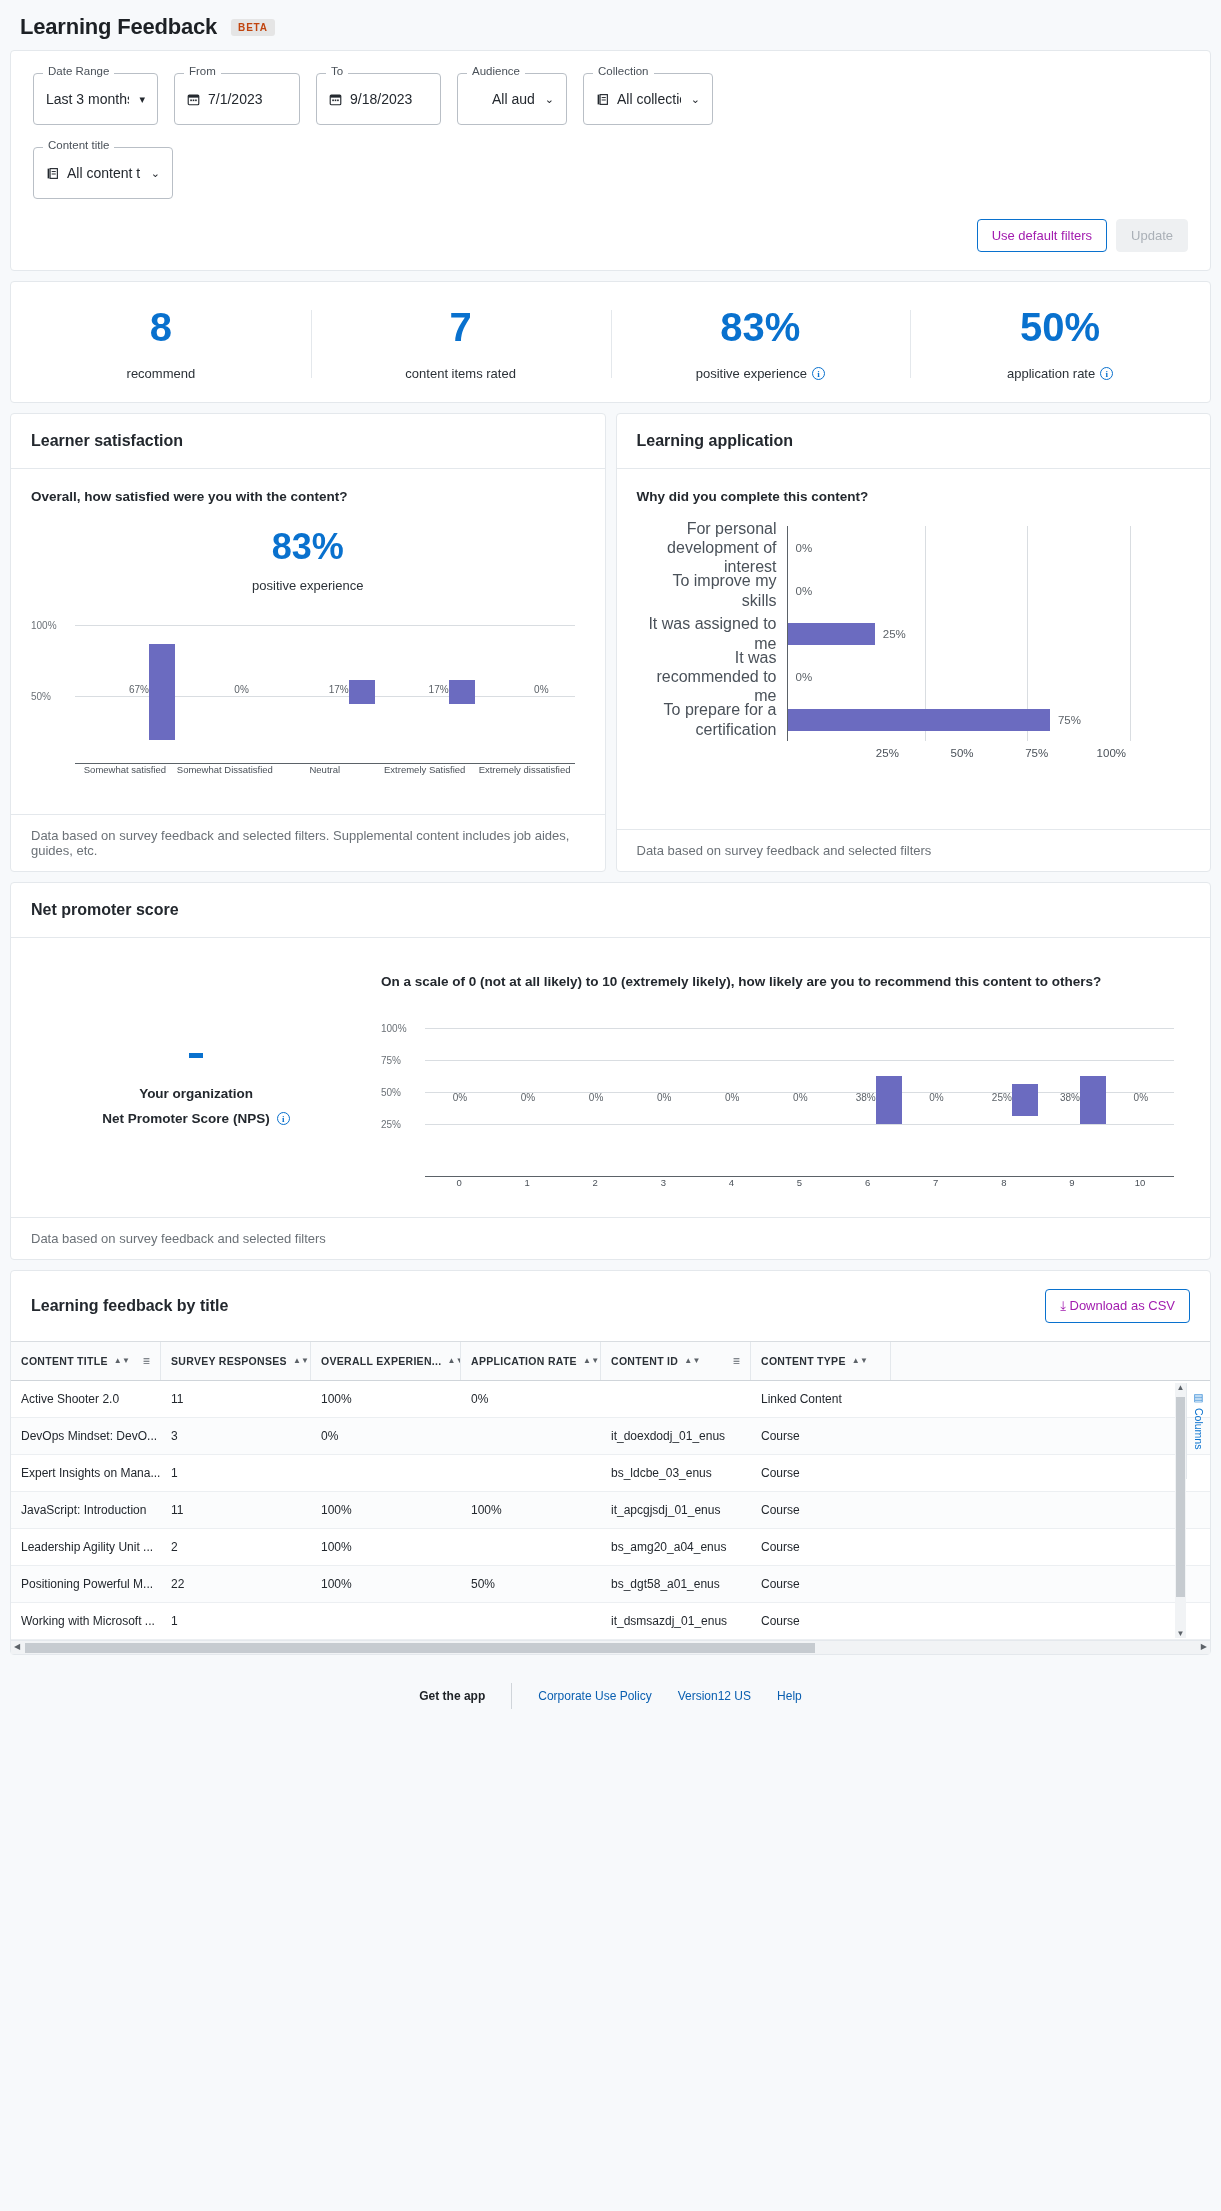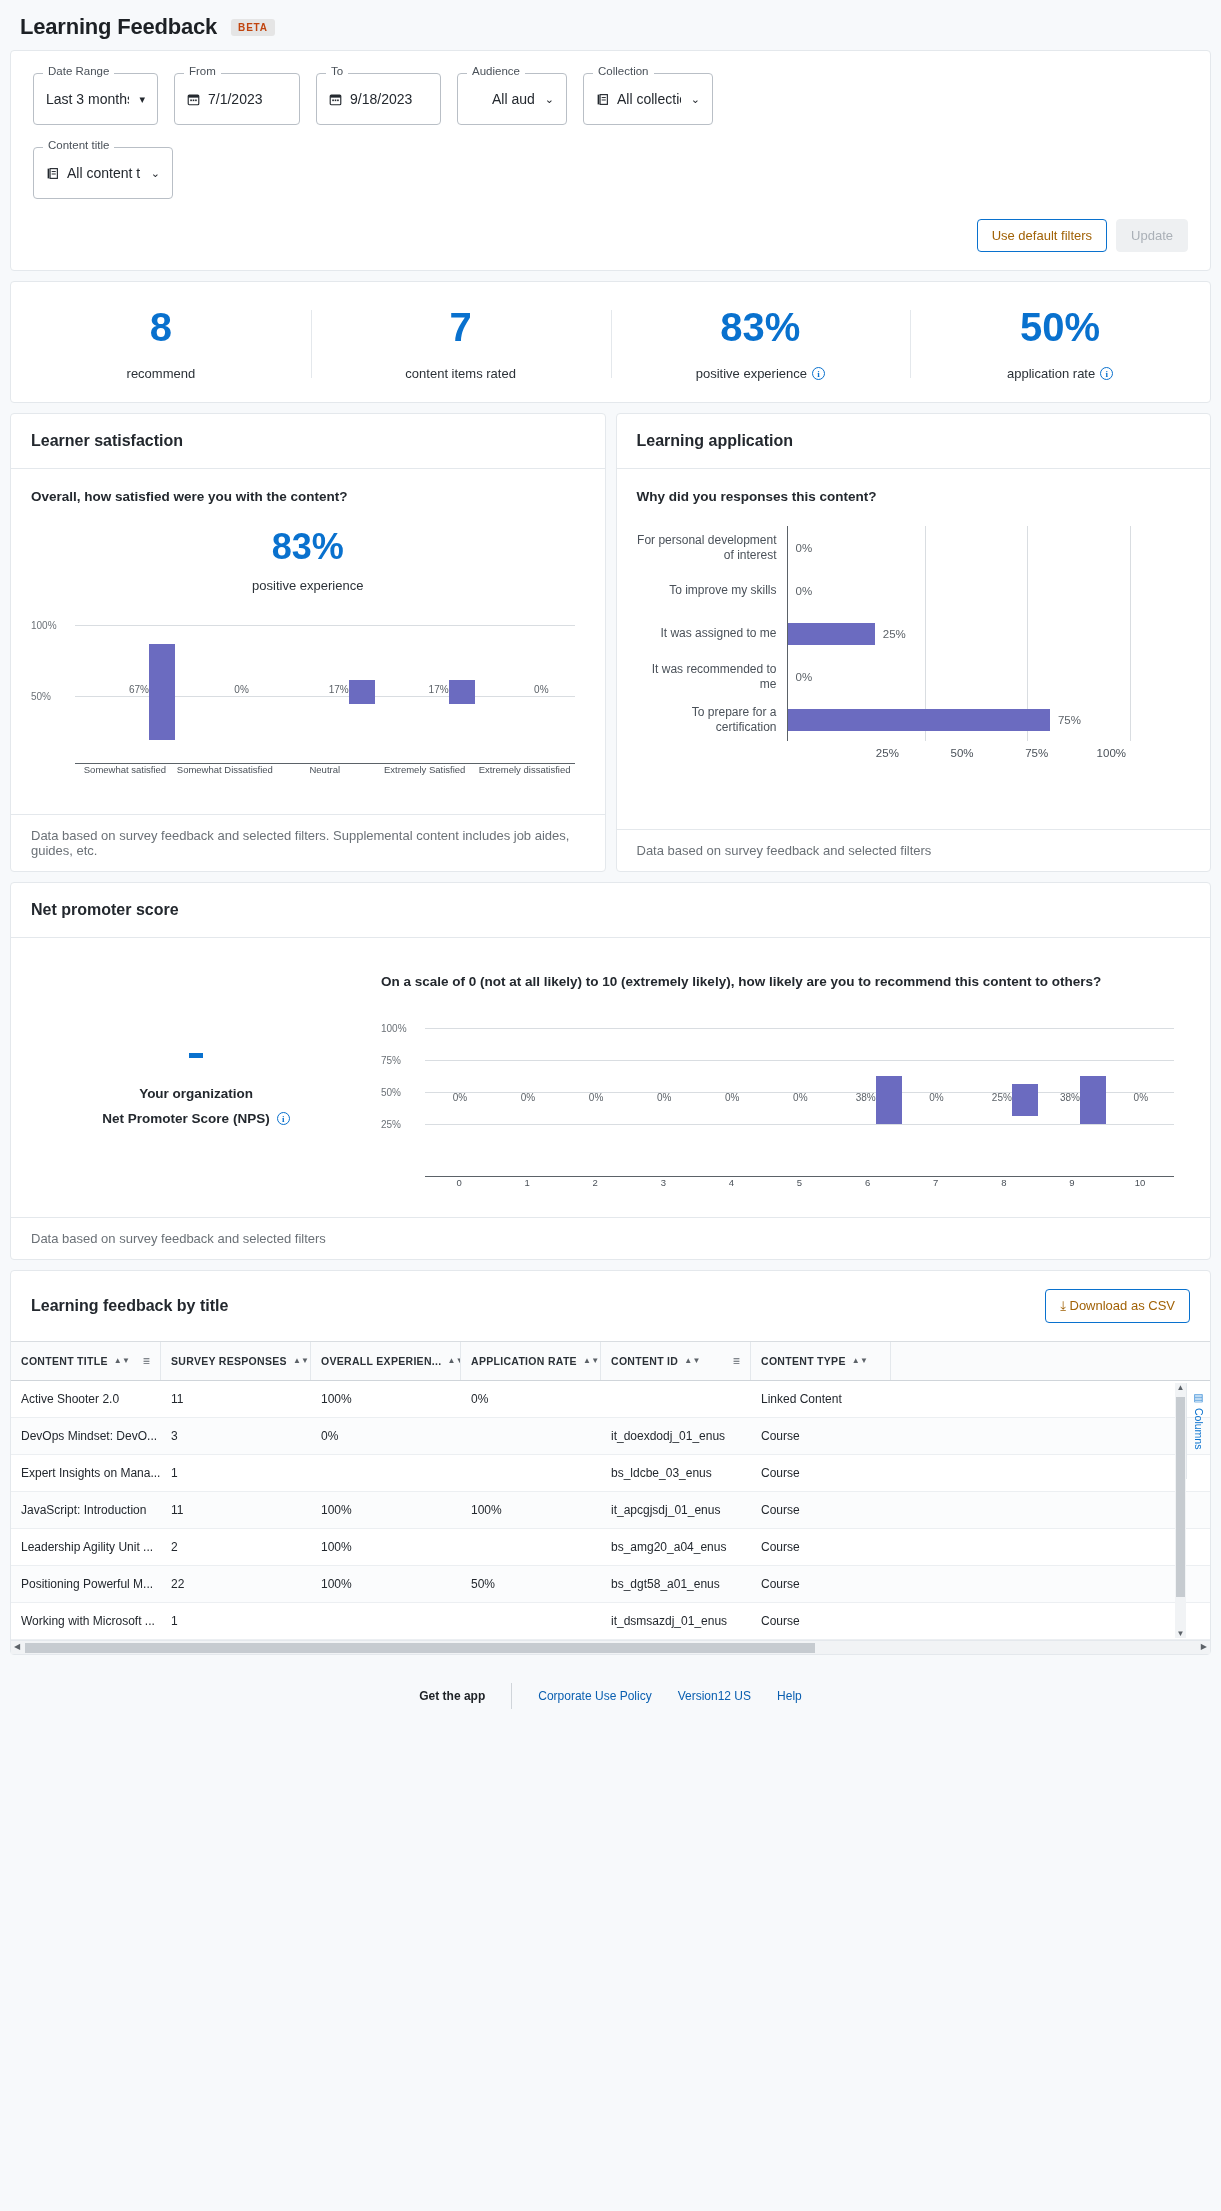--- a/index.html
+++ b/index.html
@@ -46,21 +46,21 @@
   .f-from { width: 126px; }
   .f-audience { width: 110px; padding-left: 34px; }
   .f-collection { width: 130px; }
   .f-content { width: 140px; }
 
   .filter-actions { display: flex; justify-content: flex-end; gap: 9px; padding: 6px 22px 18px 22px; }
   .btn {
     font-size: 13px; border-radius: 4px; padding: 8px 14px; cursor: pointer;
     font-family: "Liberation Sans", sans-serif;
   }
-  .btn-outline { background: #fff; border: 1px solid #0971ce; color: #a16207; margin-left: 36px; }
+  .btn-outline { background: #fff; border: 1px solid #0971ce; color: #a21caf; margin-left: 36px; }
   .btn-disabled { background: #eef0f2; border: 1px solid #eef0f2; color: #aab0b7; cursor: default; }
 
   
   .kpis { display: flex; padding: 24px 0 20px 0; }
   .kpi { flex: 1; text-align: center; position: relative; }
   .kpi + .kpi::before {
     content: ""; position: absolute; left: 0; top: 4px; bottom: 4px; width: 1px; background: #e4e8ec;
   }
   .kpi .num { font-size: 40px; font-weight: 700; color: #0971ce; line-height: 1.05; }
   .kpi .lbl { font-size: 13px; color: #2b3137; margin-top: 18px; display: inline-flex; align-items: center; gap: 5px; }
@@ -93,21 +93,21 @@
   .vplot { position: absolute; left: 44px; right: 10px; top: 0; bottom: 30px; display: flex; align-items: flex-end; }
   .vcol { flex: 1; display: flex; flex-direction: row; align-items: center; justify-content: flex-end; height: 100%; }
   .vbar { width: 26px; background: #6b6bc0; }
   .vval { font-size: 10px; color: #5c6268; margin-bottom: 4px; }
   .vlabels { position: absolute; left: 44px; right: 10px; bottom: 0; height: 30px; display: flex; }
   .vlabels div { flex: 1; text-align: center; font-size: 9.5px; color: #4a5159; line-height: 1.25; }
 
   
   .hchart { margin-top: 22px; position: relative; }
   .hrow { display: flex; align-items: stretch; height: 43px; }
-  .hcat { width: 150px; text-align: right; padding-right: 10px; font-size: 12px; color: #4a5159; display: flex; align-items: center; justify-content: flex-end; line-height: 1.2; }
+  .hcat { width: 150px; text-align: right; padding-right: 10px; font-size: 16px; color: #4a5159; display: flex; align-items: center; justify-content: flex-end; line-height: 1.2; }
   .htrack { flex: 1; position: relative; display: flex; align-items: center; border-left: 1.5px solid #5b6268; }
   .hbar { height: 22px; background: #6b6bc0; }
   .hval { font-size: 11.5px; color: #5c6268; margin-left: 8px; white-space: nowrap; }
   .hgrid { position: absolute; top: 0; bottom: 0; width: 1px; background: #d9dde1; }
   .hticks { display: flex; margin-left: 150px; position: relative; height: 24px; }
   .htick { position: absolute; transform: translateX(-50%); font-size: 11.5px; color: #4a5159; top: 6px; }
 
   
   .nps-body { display: flex; padding: 10px 0 0 0; }
   .nps-left { width: 370px; display: flex; flex-direction: column; align-items: center; justify-content: center; padding: 50px 0 36px 0; }
@@ -326,21 +326,21 @@
             <div>Extremely dissatisfied</div>
           </div>
         </div>
       </div>
       <div class="panel-note">Data based on survey feedback and selected filters. Supplemental content includes job aides, guides, etc.</div>
     </div>
 
     <div class="panel">
       <div class="panel-title">Learning application</div>
       <div class="panel-body">
-        <div class="q">Why did you responses this content?</div>
+        <div class="q">Why did you complete this content?</div>
 
         <div class="hchart">
           <div style="position:relative">
             <div class="hgrid" style="left:calc(150px + 25%)"></div>
             <div class="hgrid" style="left:calc(150px + 43.5%)"></div>
             <div class="hgrid" style="left:calc(150px + 62%)"></div>
 
             <div class="hrow">
               <div class="hcat">For personal development of interest</div>
               <div class="htrack">

